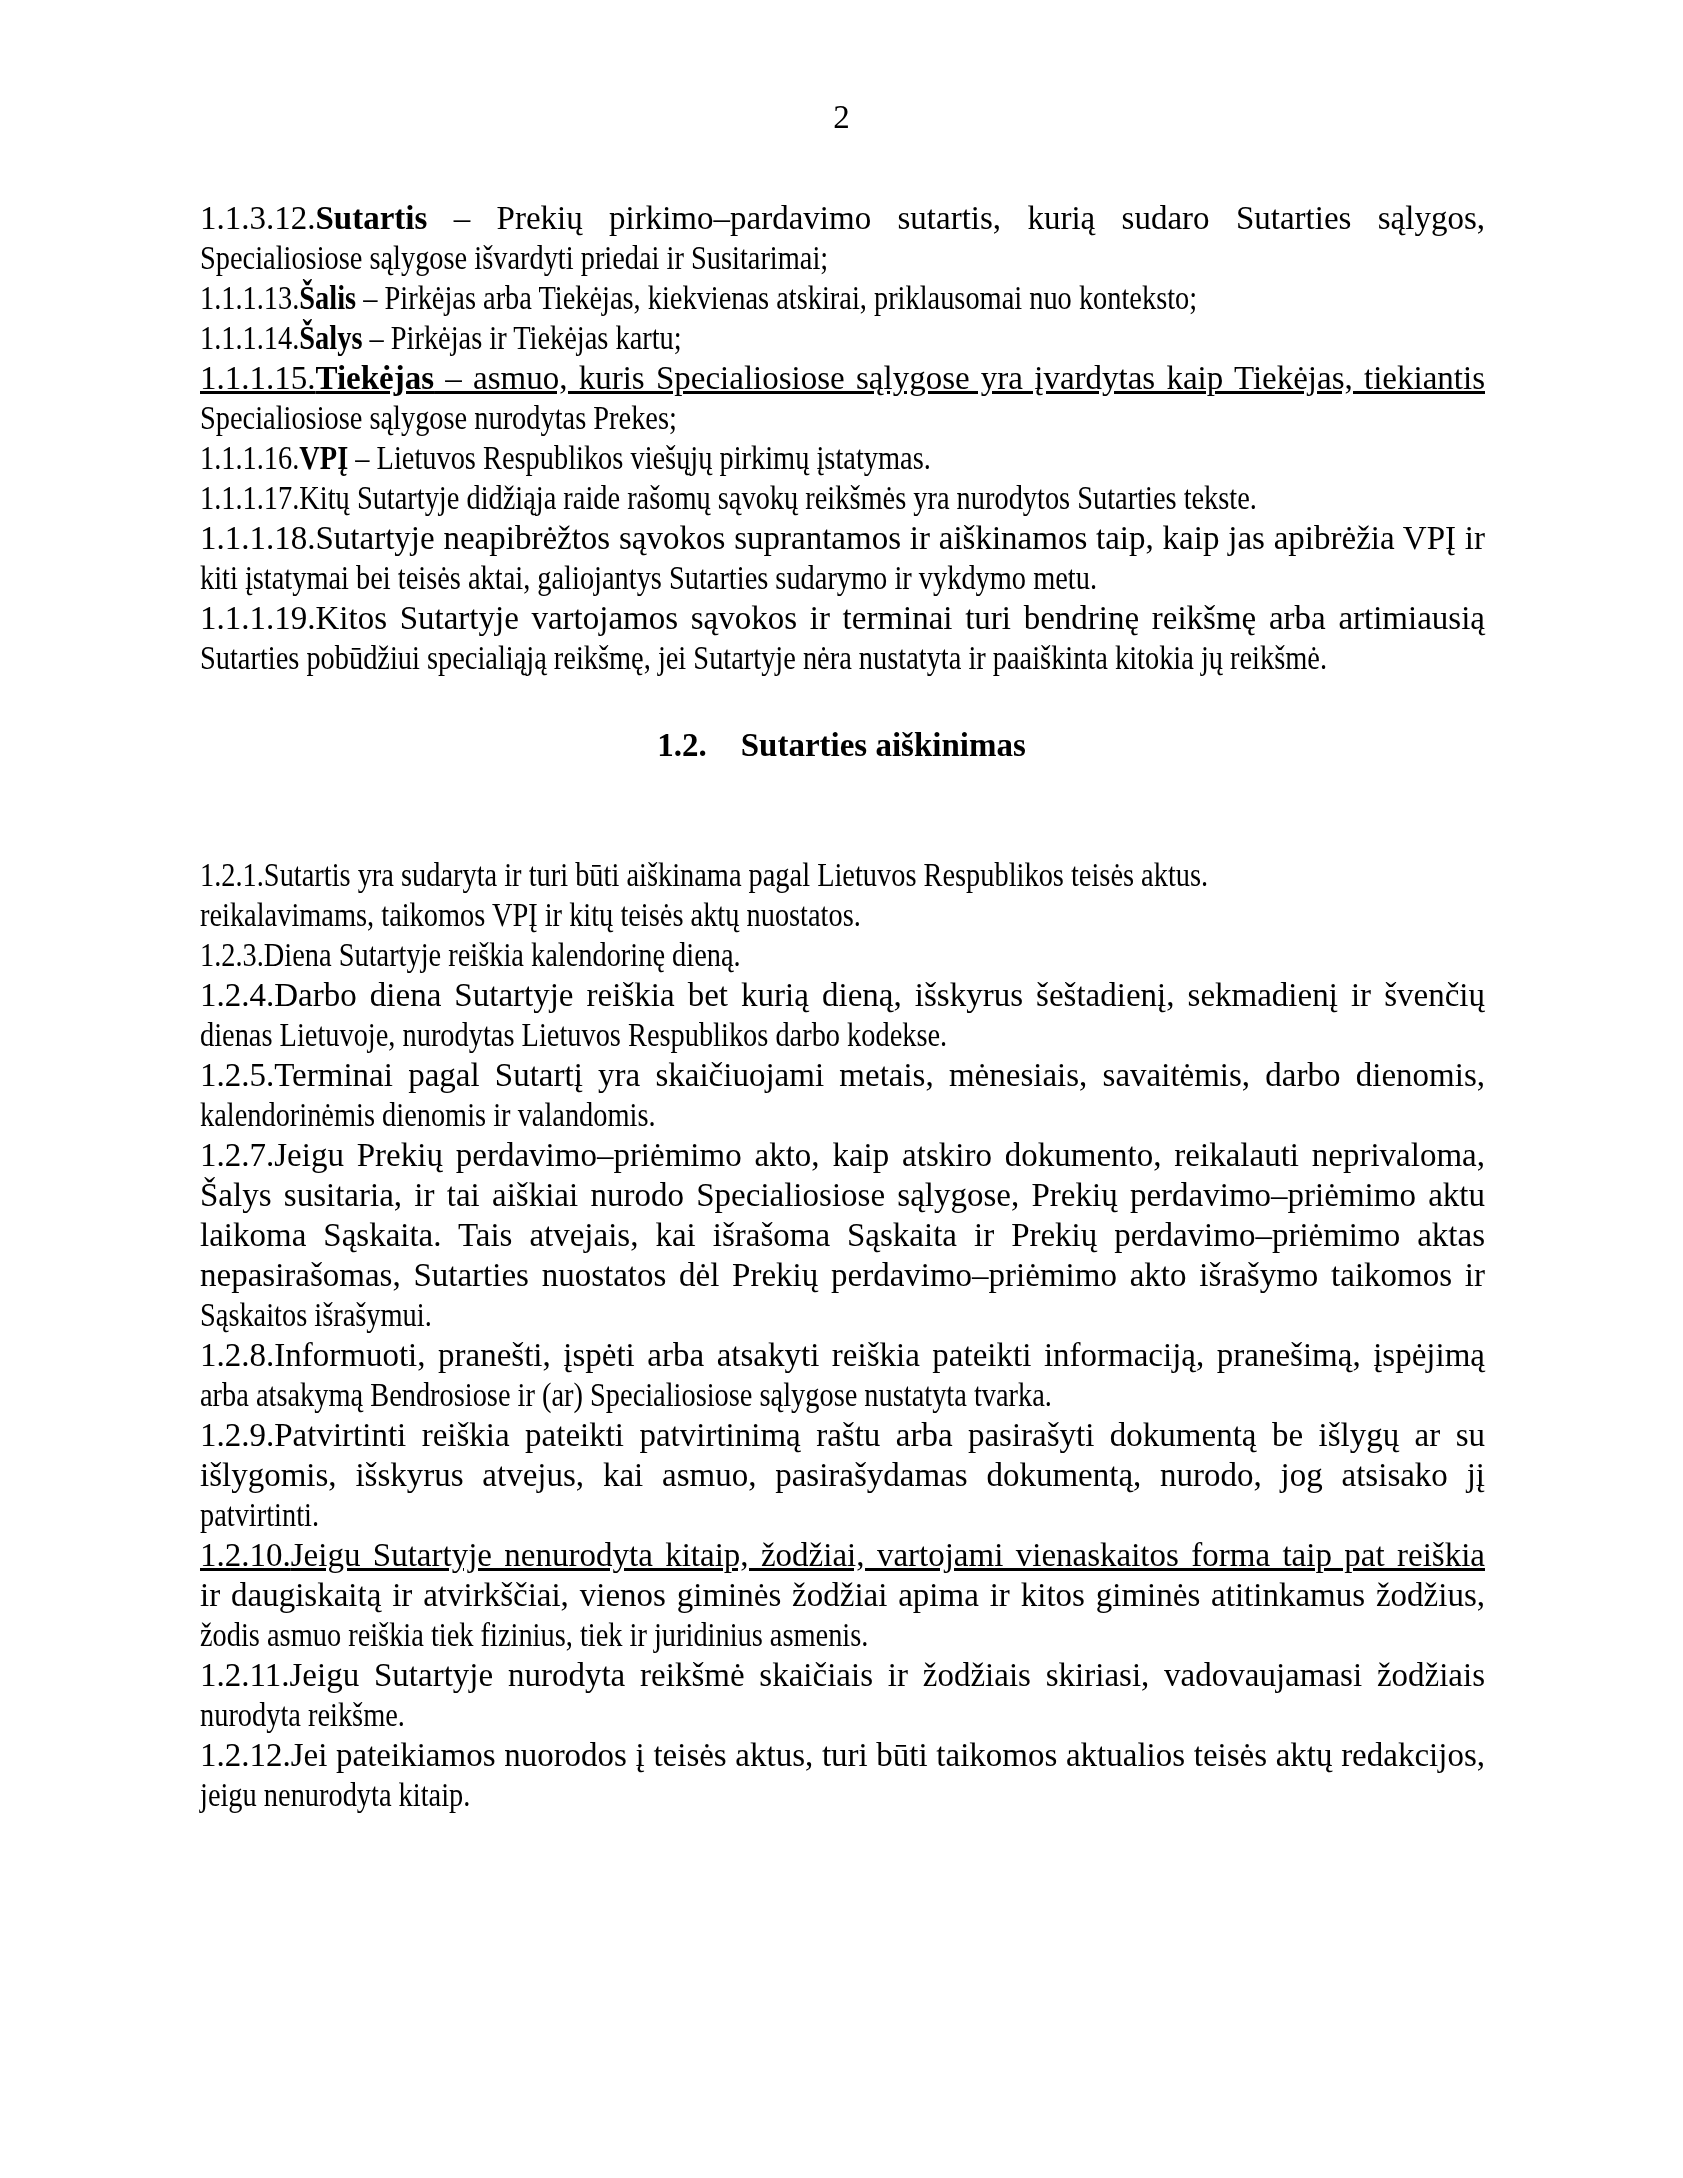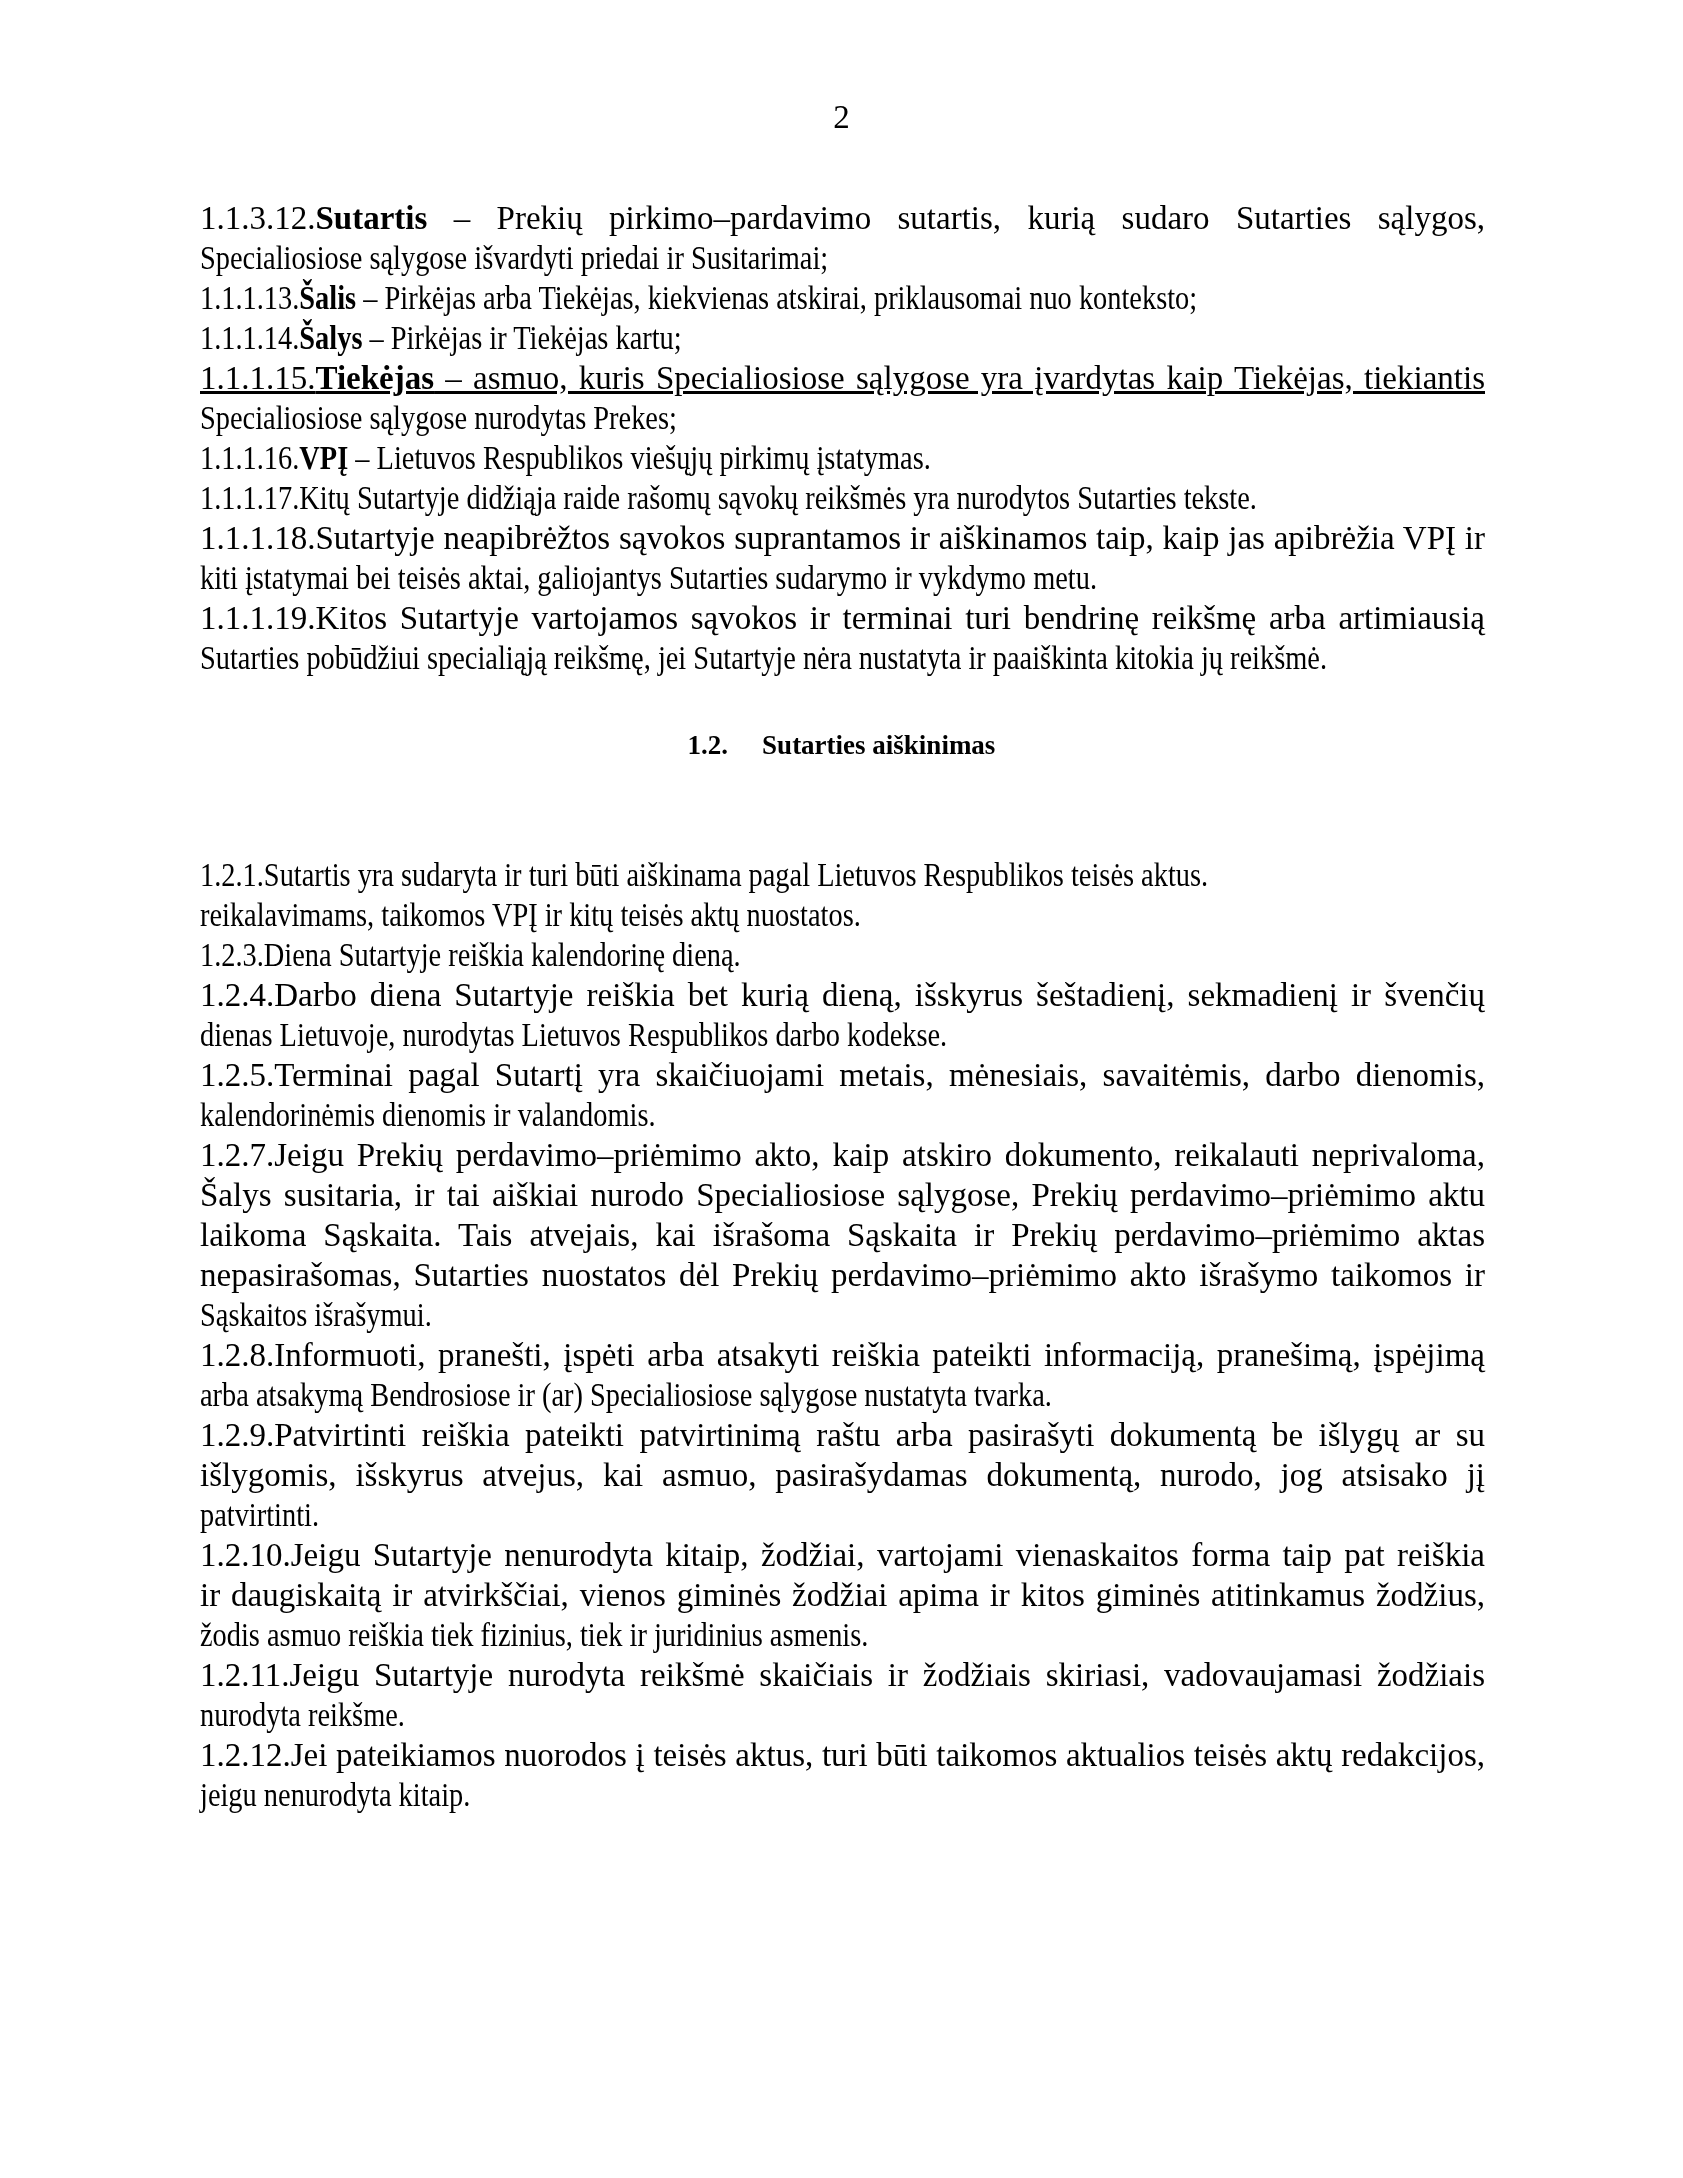--- a/index.html
+++ b/index.html
@@ -9,21 +9,21 @@
                  font-size: 33px; line-height: 40px; }
   .block { position: absolute; left: 200px; width: 1285px; }
   #sec1 { top: 198px; }
   #sec2 { top: 855px; }
   .line { font-size: 33px; line-height: 40px; height: 40px; white-space: nowrap;
           text-align: justify; text-align-last: justify; transform-origin: left top; }
   .line.last { text-align-last: left; }
   .line .num { }
   .line .term { font-weight: bold; }
   .heading { position: absolute; top: 725px; left: 0; width: 1683px; text-align: center;
-             font-size: 27px; font-weight: bold; line-height: 40px; }
+             font-size: 33px; font-weight: bold; line-height: 40px; }
   .heading .hnum { margin-right: 34px; }
   .para { }
 </style>
 </head>
 <body>
 
 <div class="page-number">2</div>
 
 <div class="block" id="sec1">
     <div class="para">
@@ -88,21 +88,21 @@
     <div class="para">
       <div class="line" style="width: 1285px; display: block;"><span class="num">1.2.8.</span><span>Informuoti, pranešti, įspėti arba atsakyti reiškia pateikti informaciją, pranešimą, įspėjimą</span></div>
       <div class="line last" style="width: 1494px; display: block; transform: scaleX(0.86);"><span>arba atsakymą Bendrosiose ir (ar) Specialiosiose sąlygose nustatyta tvarka.</span></div>
     </div>
     <div class="para">
       <div class="line" style="width: 1285px; display: block;"><span class="num">1.2.9.</span><span>Patvirtinti reiškia pateikti patvirtinimą raštu arba pasirašyti dokumentą be išlygų ar su</span></div>
       <div class="line" style="width: 1285px; display: block;"><span>išlygomis, išskyrus atvejus, kai asmuo, pasirašydamas dokumentą, nurodo, jog atsisako jį</span></div>
       <div class="line last" style="width: 1494px; display: block; transform: scaleX(0.86);"><span>patvirtinti.</span></div>
     </div>
     <div class="para">
-      <div class="line" style="width: 1285px; display: block;"><span class="num">1.2.10.</span><span>Jeigu Sutartyje nenurodyta kitaip, žodžiai, vartojami vienaskaitos forma taip pat reiškia</span></div>
+      <div class="line" style="width: 1285px; display: block; text-decoration: underline;"><span class="num">1.2.10.</span><span>Jeigu Sutartyje nenurodyta kitaip, žodžiai, vartojami vienaskaitos forma taip pat reiškia</span></div>
       <div class="line" style="width: 1285px; display: block;"><span>ir daugiskaitą ir atvirkščiai, vienos giminės žodžiai apima ir kitos giminės atitinkamus žodžius,</span></div>
       <div class="line last" style="width: 1494px; display: block; transform: scaleX(0.86);"><span>žodis asmuo reiškia tiek fizinius, tiek ir juridinius asmenis.</span></div>
     </div>
     <div class="para">
       <div class="line" style="width: 1285px; display: block;"><span class="num">1.2.11.</span><span>Jeigu Sutartyje nurodyta reikšmė skaičiais ir žodžiais skiriasi, vadovaujamasi žodžiais</span></div>
       <div class="line last" style="width: 1494px; display: block; transform: scaleX(0.86);"><span>nurodyta reikšme.</span></div>
     </div>
     <div class="para">
       <div class="line" style="width: 1285px; display: block;"><span class="num">1.2.12.</span><span>Jei pateikiamos nuorodos į teisės aktus, turi būti taikomos aktualios teisės aktų redakcijos,</span></div>
       <div class="line last" style="width: 1494px; display: block; transform: scaleX(0.86);"><span>jeigu nenurodyta kitaip.</span></div>

